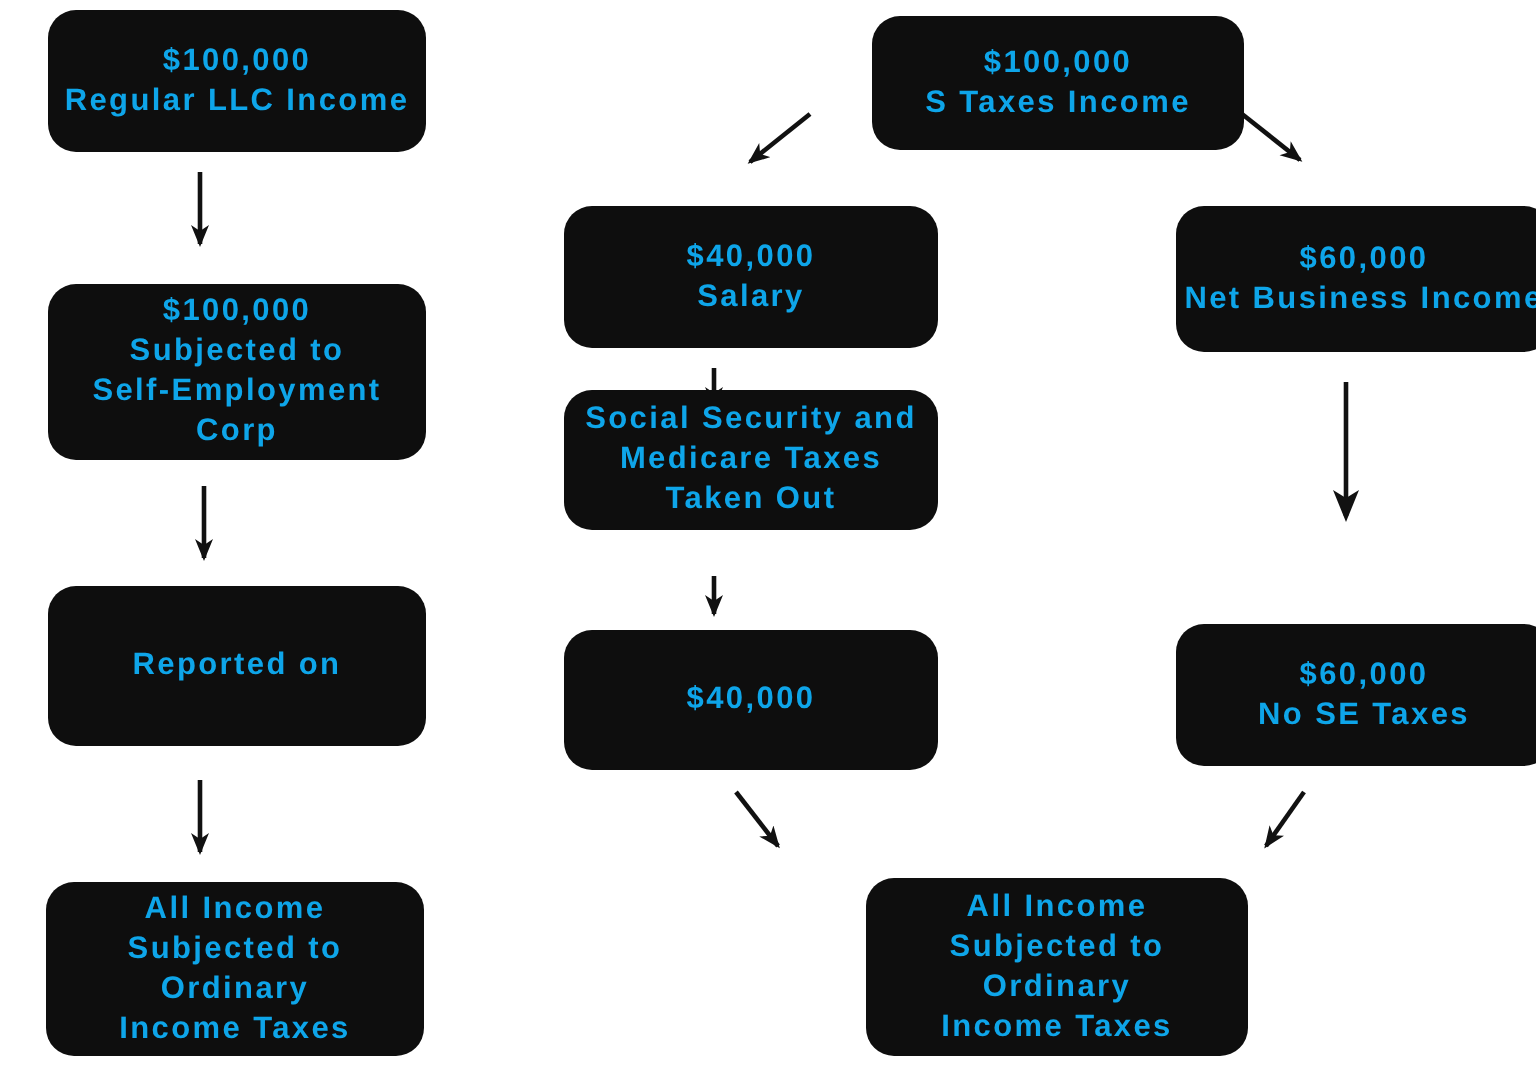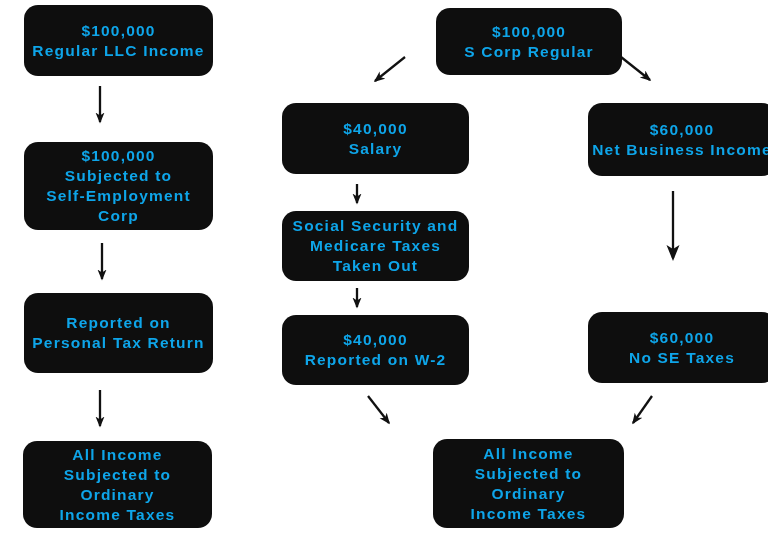--- a/index.html
+++ b/index.html
@@ -78,49 +78,47 @@
 
   <div class="node" style="left:8px; top:142px; width:189px; height:88px;">
     <div class="node-line">$100,000</div>
     <div class="node-line">Subjected to</div>
     <div class="node-line">Self-Employment</div>
     <div class="node-line">Corp</div>
   </div>
 
   <div class="node" style="left:8px; top:293px; width:189px; height:80px;">
     <div class="node-line">Reported on</div>
-    <div class="node-line">Personal Tax Return</div>
   </div>
 
   <div class="node" style="left:7px; top:441px; width:189px; height:87px;">
     <div class="node-line">All Income</div>
     <div class="node-line">Subjected to</div>
     <div class="node-line">Ordinary</div>
     <div class="node-line">Income Taxes</div>
   </div>
 
   <div class="node" style="left:420px; top:8px; width:186px; height:67px;">
     <div class="node-line">$100,000</div>
-    <div class="node-line">S Corp Regular</div>
+    <div class="node-line">S Taxes Income</div>
   </div>
 
   <div class="node" style="left:266px; top:103px; width:187px; height:71px;">
     <div class="node-line">$40,000</div>
     <div class="node-line">Salary</div>
   </div>
 
-  <div class="node" style="left:266px; top:211px; width:187px; height:70px;">
+  <div class="node" style="left:266px; top:195px; width:187px; height:70px;">
     <div class="node-line">Social Security and</div>
     <div class="node-line">Medicare Taxes</div>
     <div class="node-line">Taken Out</div>
   </div>
 
   <div class="node" style="left:266px; top:315px; width:187px; height:70px;">
     <div class="node-line">$40,000</div>
-    <div class="node-line">Reported on W-2</div>
   </div>
 
   <div class="node" style="left:572px; top:103px; width:188px; height:73px;">
     <div class="node-line">$60,000</div>
     <div class="node-line">Net Business Income</div>
   </div>
 
   <div class="node" style="left:572px; top:312px; width:188px; height:71px;">
     <div class="node-line">$60,000</div>
     <div class="node-line">No SE Taxes</div>

